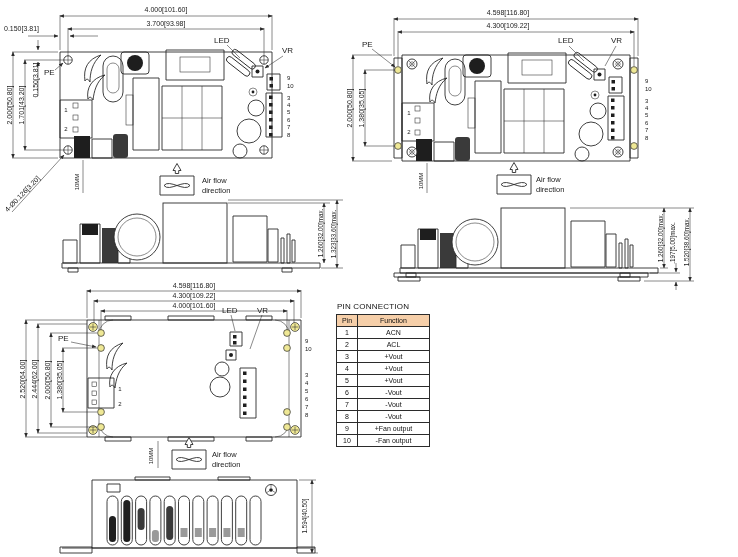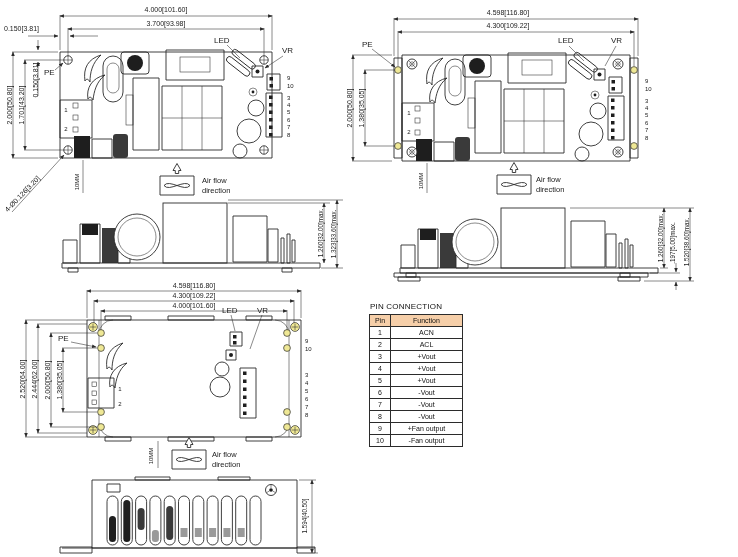--- a/index.html
+++ b/index.html
@@ -17,21 +17,21 @@
   .fgray{fill:#3a3a3a;stroke:none;}
   .fmid{fill:#9a9a9a;stroke:none;}
   .fwhite{fill:#fff;stroke:var(--line);stroke-width:.9;}
   .yfill{fill:var(--hole-highlight);stroke:var(--line);stroke-width:.7;}
   text{fill:#1a1a1a;}
   .dim{font-size:7px;}
   .dims{font-size:6.3px;}
   .lbl{font-size:8px;}
   .pin{font-size:6px;}
   .af{font-size:7.5px;}
-  .pt-wrap{position:absolute;left:369px;top:302px;width:120px;}
+  .pt-wrap{position:absolute;left:336px;top:302px;width:120px;}
   .pt-title{font-size:8px;color:#111;margin:0 0 3px 1px;letter-spacing:.2px;}
   .pt-wrap table{border-collapse:collapse;width:94px;font-size:7px;text-align:center;color:#111;}
   .pt-wrap th,.pt-wrap td{border:1px solid #2b2b2b;padding:1px 2px;height:9px;line-height:9px;}
   .pt-wrap th{background:var(--table-header-bg);font-weight:normal;}
   .pt-wrap col.c-pin{width:21px;}
 </style>
 </head>
 <body>
 
 <div class="stage">

